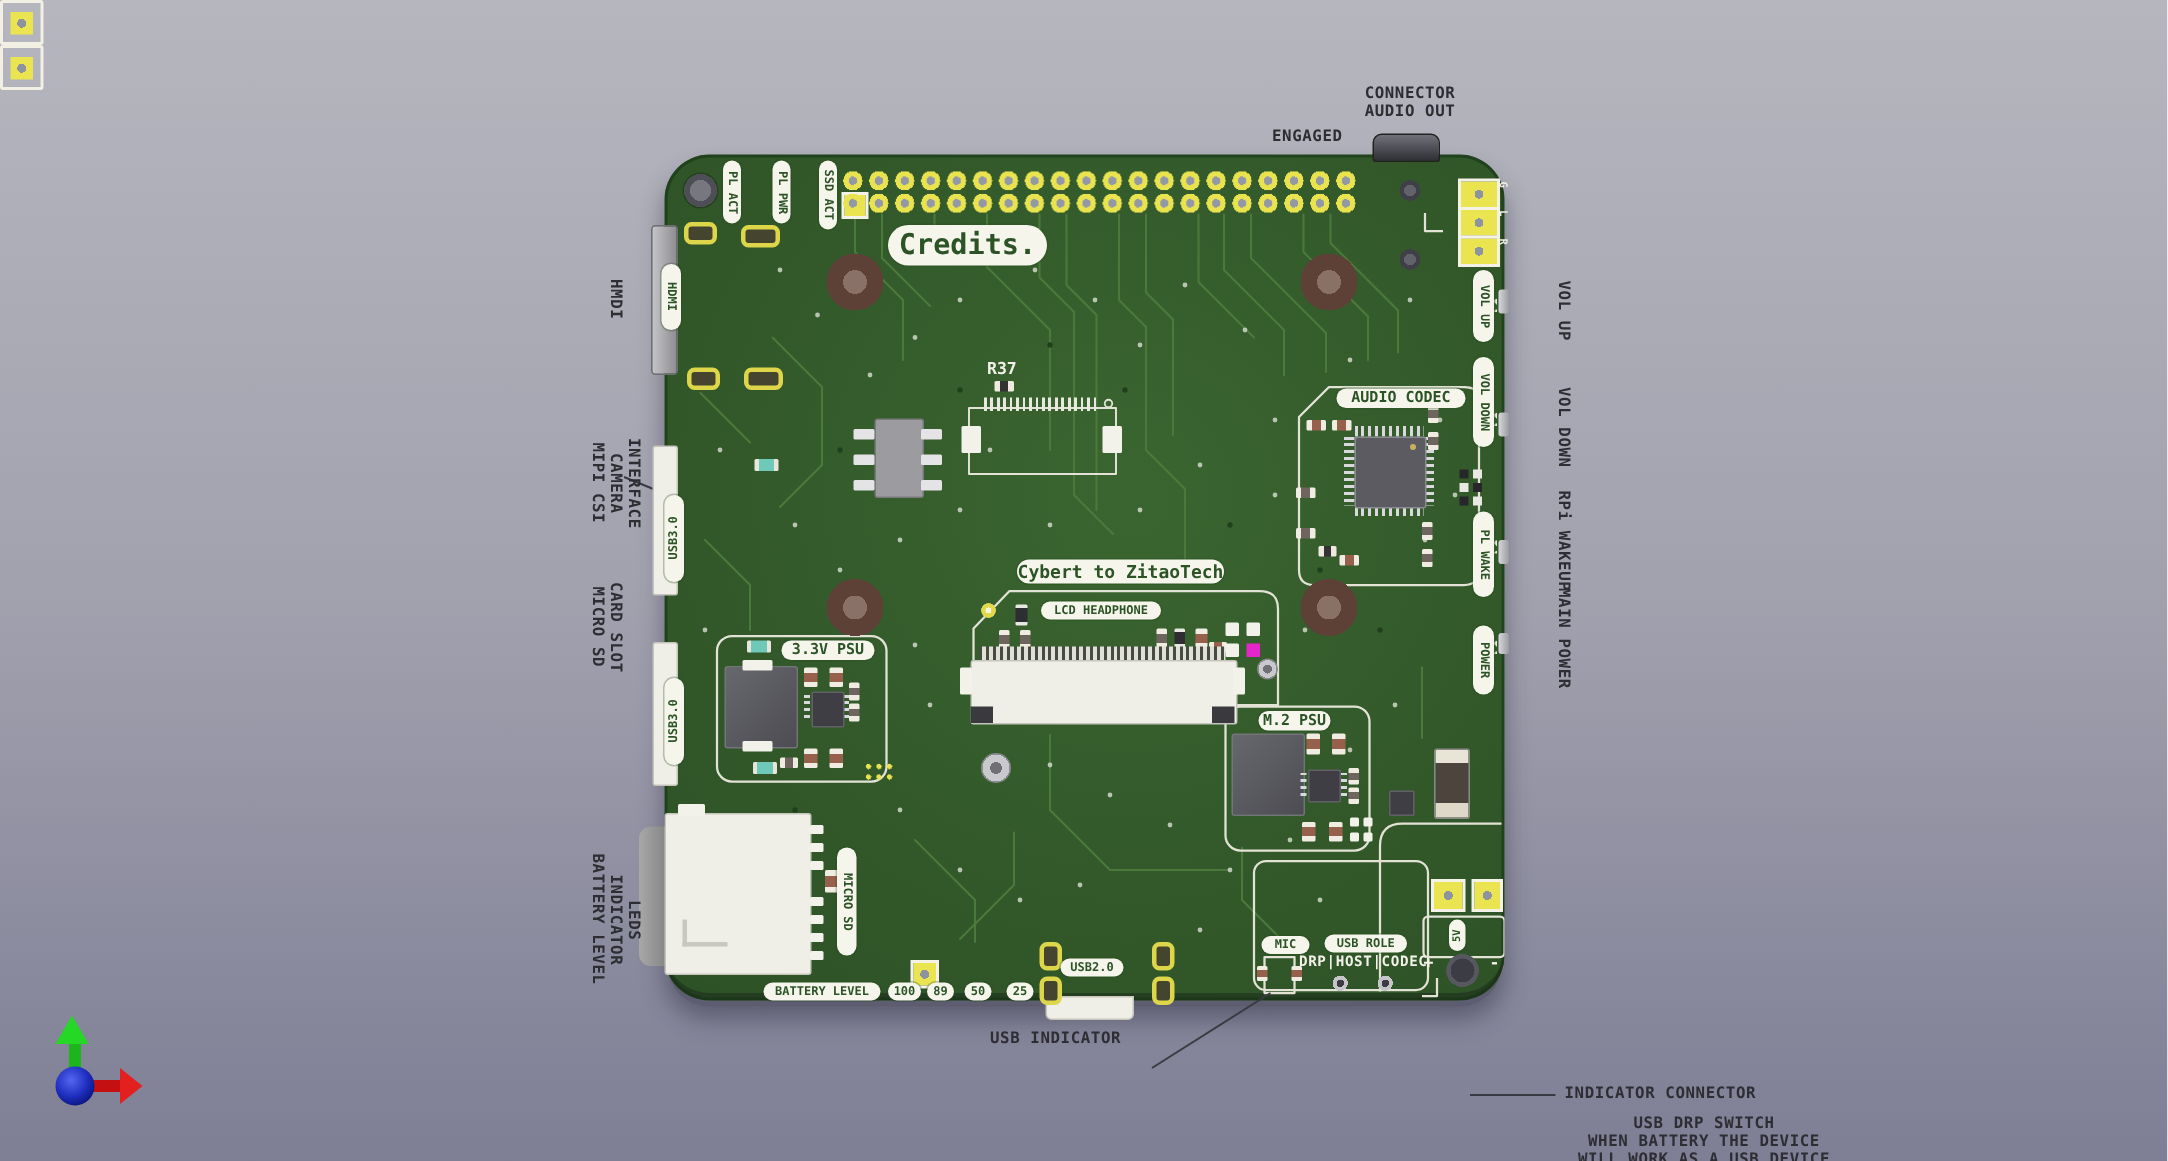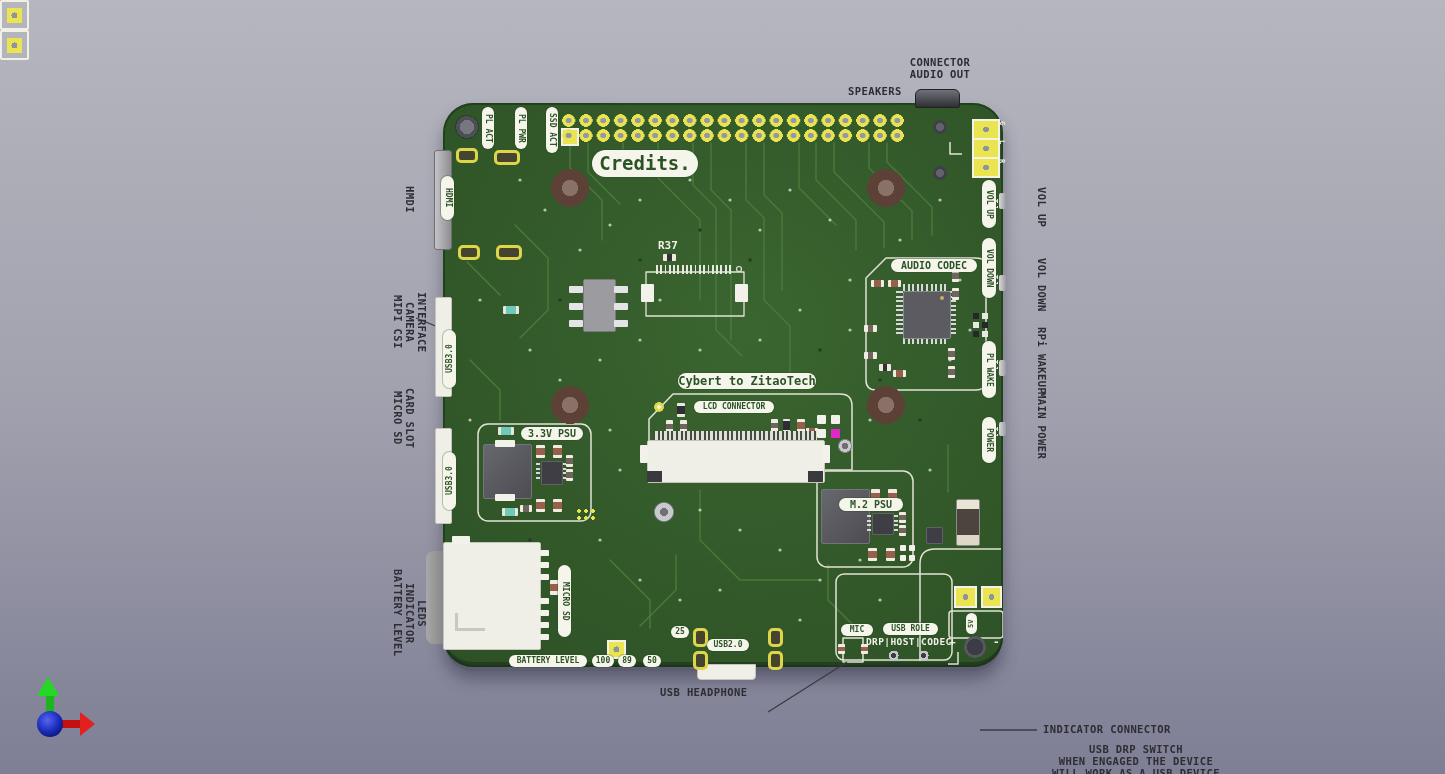--- a/index.html
+++ b/index.html
@@ -359,67 +359,67 @@
 
     <div class="pill" style="left:592px;top:150px;width:106px;height:27px;font-size:19px">Credits.</div>
     <div class="pill vpill" style="left:482px;top:107px;width:12px;height:42px">PL ACT</div>
     <div class="pill vpill" style="left:515px;top:107px;width:12px;height:42px">PL PWR</div>
     <div class="pill vpill" style="left:546px;top:107px;width:12px;height:46px">SSD ACT</div>
     <div class="pill vpill" style="left:441px;top:176px;width:13px;height:44px">HDMI</div>
     <div class="pill vpill rev" style="left:443px;top:330px;width:13px;height:58px">USB3.0</div>
     <div class="pill vpill rev" style="left:443px;top:452px;width:13px;height:58px">USB3.0</div>
     <div class="pill vpill" style="left:558px;top:565px;width:13px;height:72px">MICRO SD</div>
     <div class="pill" style="left:678px;top:373px;width:138px;height:16px;font-size:12px">Cybert to ZitaoTech</div>
-    <div class="pill" style="left:694px;top:401px;width:80px;height:12px;font-size:8px">LCD CONNECTOR</div>
+    <div class="pill" style="left:694px;top:401px;width:80px;height:12px;font-size:8px">LCD HEADPHONE</div>
     <div class="pill" style="left:891px;top:259px;width:86px;height:13px">AUDIO CODEC</div>
     <div class="pill" style="left:521px;top:427px;width:62px;height:13px">3.3V PSU</div>
-    <div class="pill" style="left:839px;top:498px;width:64px;height:13px">M.2 PSU</div>
+    <div class="pill" style="left:839px;top:474px;width:48px;height:13px">M.2 PSU</div>
     <div class="silk-txt" style="left:658px;top:240px;font-size:11px">R37</div>
     <div class="pill vpill" style="left:982px;top:180px;width:14px;height:48px">VOL UP</div>
     <div class="pill vpill" style="left:982px;top:238px;width:14px;height:60px">VOL DOWN</div>
     <div class="pill vpill" style="left:982px;top:341px;width:14px;height:57px">PL WAKE</div>
     <div class="pill vpill" style="left:982px;top:417px;width:14px;height:46px">POWER</div>
     <div class="pill" style="left:841px;top:624px;width:32px;height:12px;font-size:8px">MIC</div>
     <div class="pill" style="left:883px;top:623px;width:55px;height:12px;font-size:8px">USB ROLE</div>
     <div class="silk-txt" style="left:866px;top:637px;font-size:9.5px;letter-spacing:.4px">DRP|HOST|CODEC</div>
     <div class="pill vpill rev" style="left:966px;top:613px;width:11px;height:21px;font-size:7px">5V</div>
     <div class="silk-txt" style="left:949px;top:636px;font-size:11px">+</div>
     <div class="silk-txt" style="left:993px;top:636px;font-size:11px">-</div>
     <div class="pill" style="left:509px;top:655px;width:78px;height:12px;font-size:8px">BATTERY LEVEL</div>
     <div class="pill" style="left:592px;top:655px;width:22px;height:12px;font-size:8px">100</div>
     <div class="pill" style="left:618px;top:655px;width:18px;height:12px;font-size:8px">89</div>
     <div class="pill" style="left:643px;top:655px;width:18px;height:12px;font-size:8px">50</div>
-    <div class="pill" style="left:671px;top:626px;width:18px;height:12px;font-size:8px">25</div>
+    <div class="pill" style="left:671px;top:655px;width:18px;height:12px;font-size:8px">25</div>
     <div class="pill" style="left:707px;top:639px;width:42px;height:12px;font-size:8px">USB2.0</div>
   </div>
 
   <div id="ann">
     <div class="ann center" style="left:875px;top:56px;width:130px">
       <span class="ln">CONNECTOR</span>
       <span class="ln">AUDIO OUT</span>
     </div>
-    <div class="ann" style="left:848px;top:85px">SPEAKERS</div>
+    <div class="ann" style="left:848px;top:85px">ENGAGED</div>
     <div class="ann vann" style="left:404px;top:186px">HMDI</div>
     <div class="ann vann center" style="left:392px;top:270px;height:104px">
       <span class="ln">MIPI CSI</span>
       <span class="ln">CAMERA INTERFACE</span>
     </div>
     <div class="ann vann center" style="left:392px;top:387px;height:62px">
       <span class="ln">MICRO SD</span>
       <span class="ln">CARD SLOT</span>
     </div>
     <div class="ann vann center" style="left:392px;top:567px;height:92px">
       <span class="ln">BATTERY LEVEL</span>
       <span class="ln">INDICATOR LEDS</span>
     </div>
     <div class="ann vann" style="left:1036px;top:187px">VOL UP</div>
     <div class="ann vann" style="left:1036px;top:258px">VOL DOWN</div>
     <div class="ann vann" style="left:1036px;top:327px">RPi WAKEUP</div>
     <div class="ann vann" style="left:1036px;top:392px">MAIN POWER</div>
-    <div class="ann" style="left:660px;top:686px">USB HEADPHONE</div>
+    <div class="ann" style="left:660px;top:686px">USB INDICATOR</div>
     <div class="ann" style="left:1043px;top:723px">INDICATOR CONNECTOR</div>
     <div class="ann center" style="left:1016px;top:743px;width:240px">
       <span class="ln">USB DRP SWITCH</span>
-      <span class="ln">WHEN ENGAGED THE DEVICE</span>
+      <span class="ln">WHEN BATTERY THE DEVICE</span>
       <span class="ln">WILL WORK AS A USB DEVICE</span>
     </div>
   </div>
 </div>
 
 </body></html>

